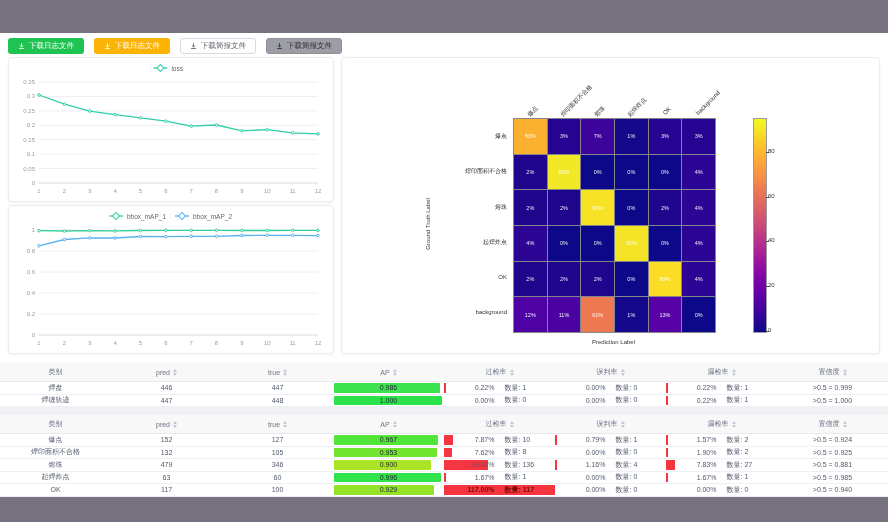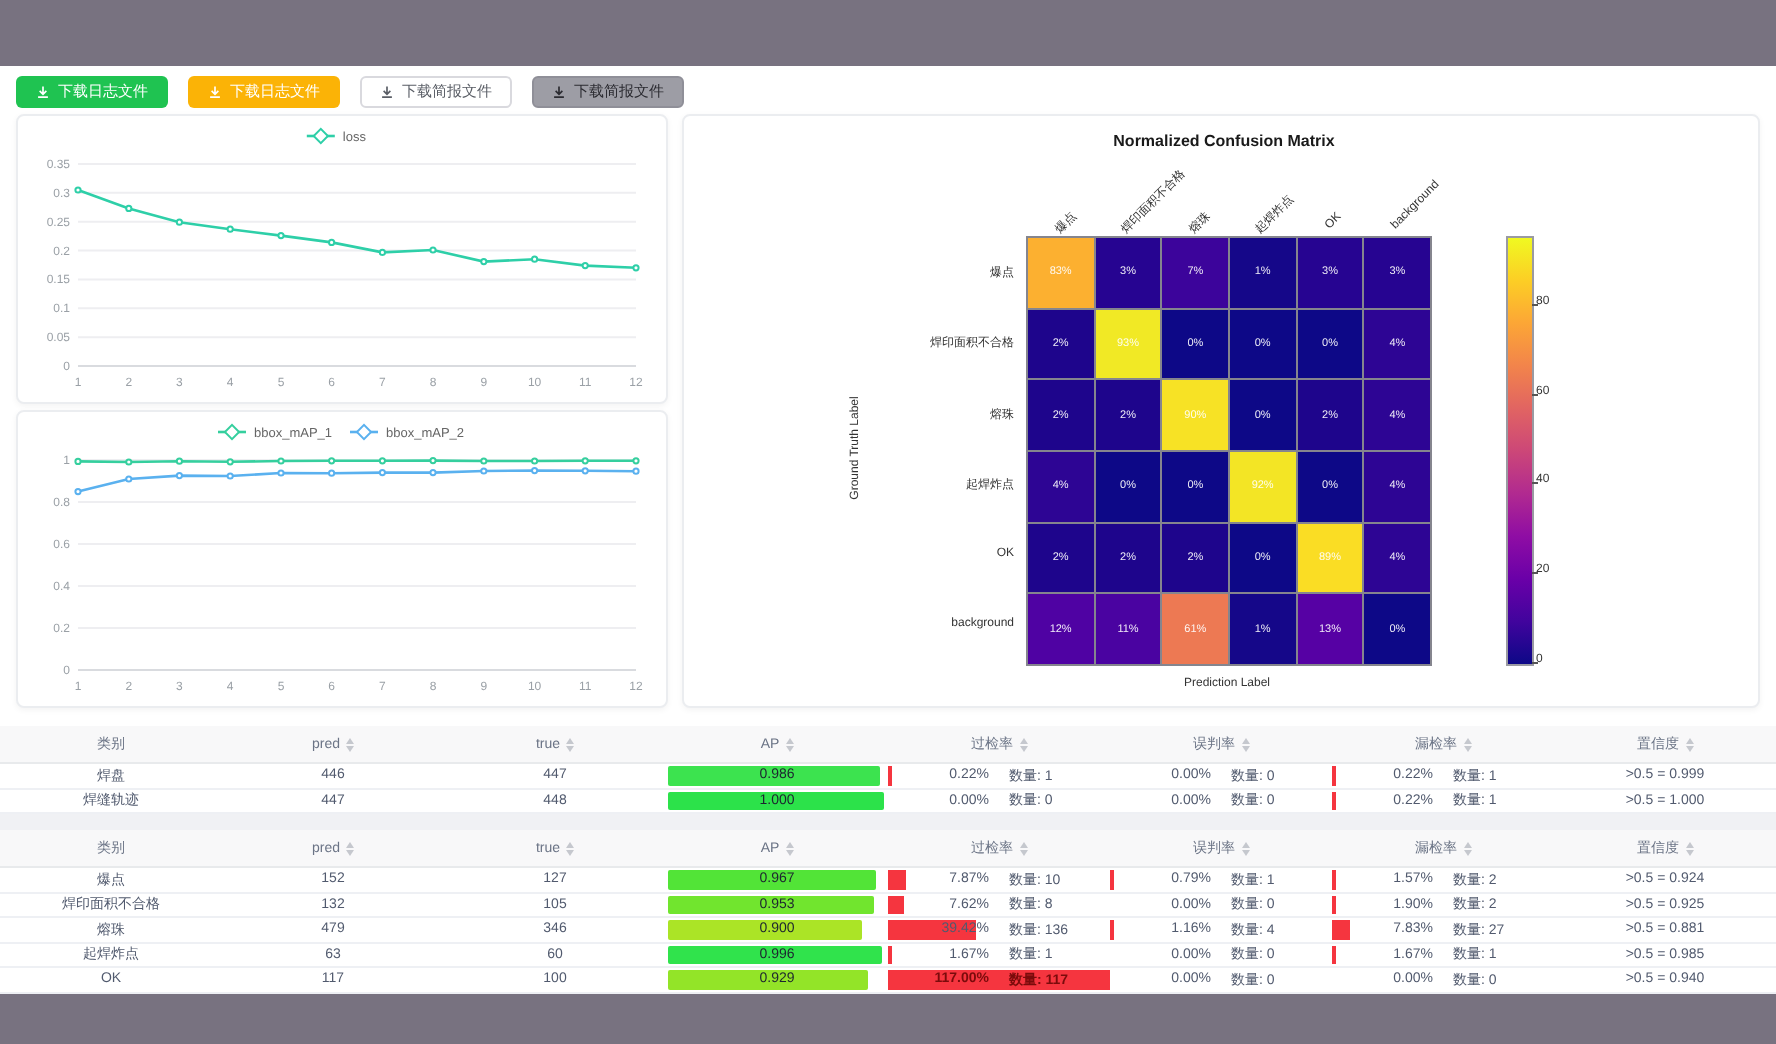--- a/index.html
+++ b/index.html
@@ -209,21 +209,20 @@
           </g>
           <g>
             <line x1="166" y1="10" x2="180" y2="10" stroke="#5ab1ef" stroke-width="1.3"></line>
             <rect x="170.5" y="7.5" width="5" height="5" transform="rotate(45 173 10)" fill="#fff" stroke="#5ab1ef"></rect>
             <text x="184" y="12.5" font-size="6.5" fill="#666">bbox_mAP_2</text>
           </g>
         </svg>
     </div>
 
     <div class="card card-matrix" id="matrixCard">
-      <div class="mx-title">Normalized Confusion Matrix</div>
       <div class="mx-ylabel">Ground Truth Label</div>
       <div class="mx-xlabel">Prediction Label</div>
       <div class="mx-grid" id="mxGrid">
           <div class="mx-cell" style="background:#fcb030">83%</div>
           <div class="mx-cell" style="background:#260491">3%</div>
           <div class="mx-cell" style="background:#3c049b">7%</div>
           <div class="mx-cell" style="background:#150789">1%</div>
           <div class="mx-cell" style="background:#260491">3%</div>
           <div class="mx-cell" style="background:#260491">3%</div>
           <div class="mx-cell" style="background:#1e058c">2%</div>

